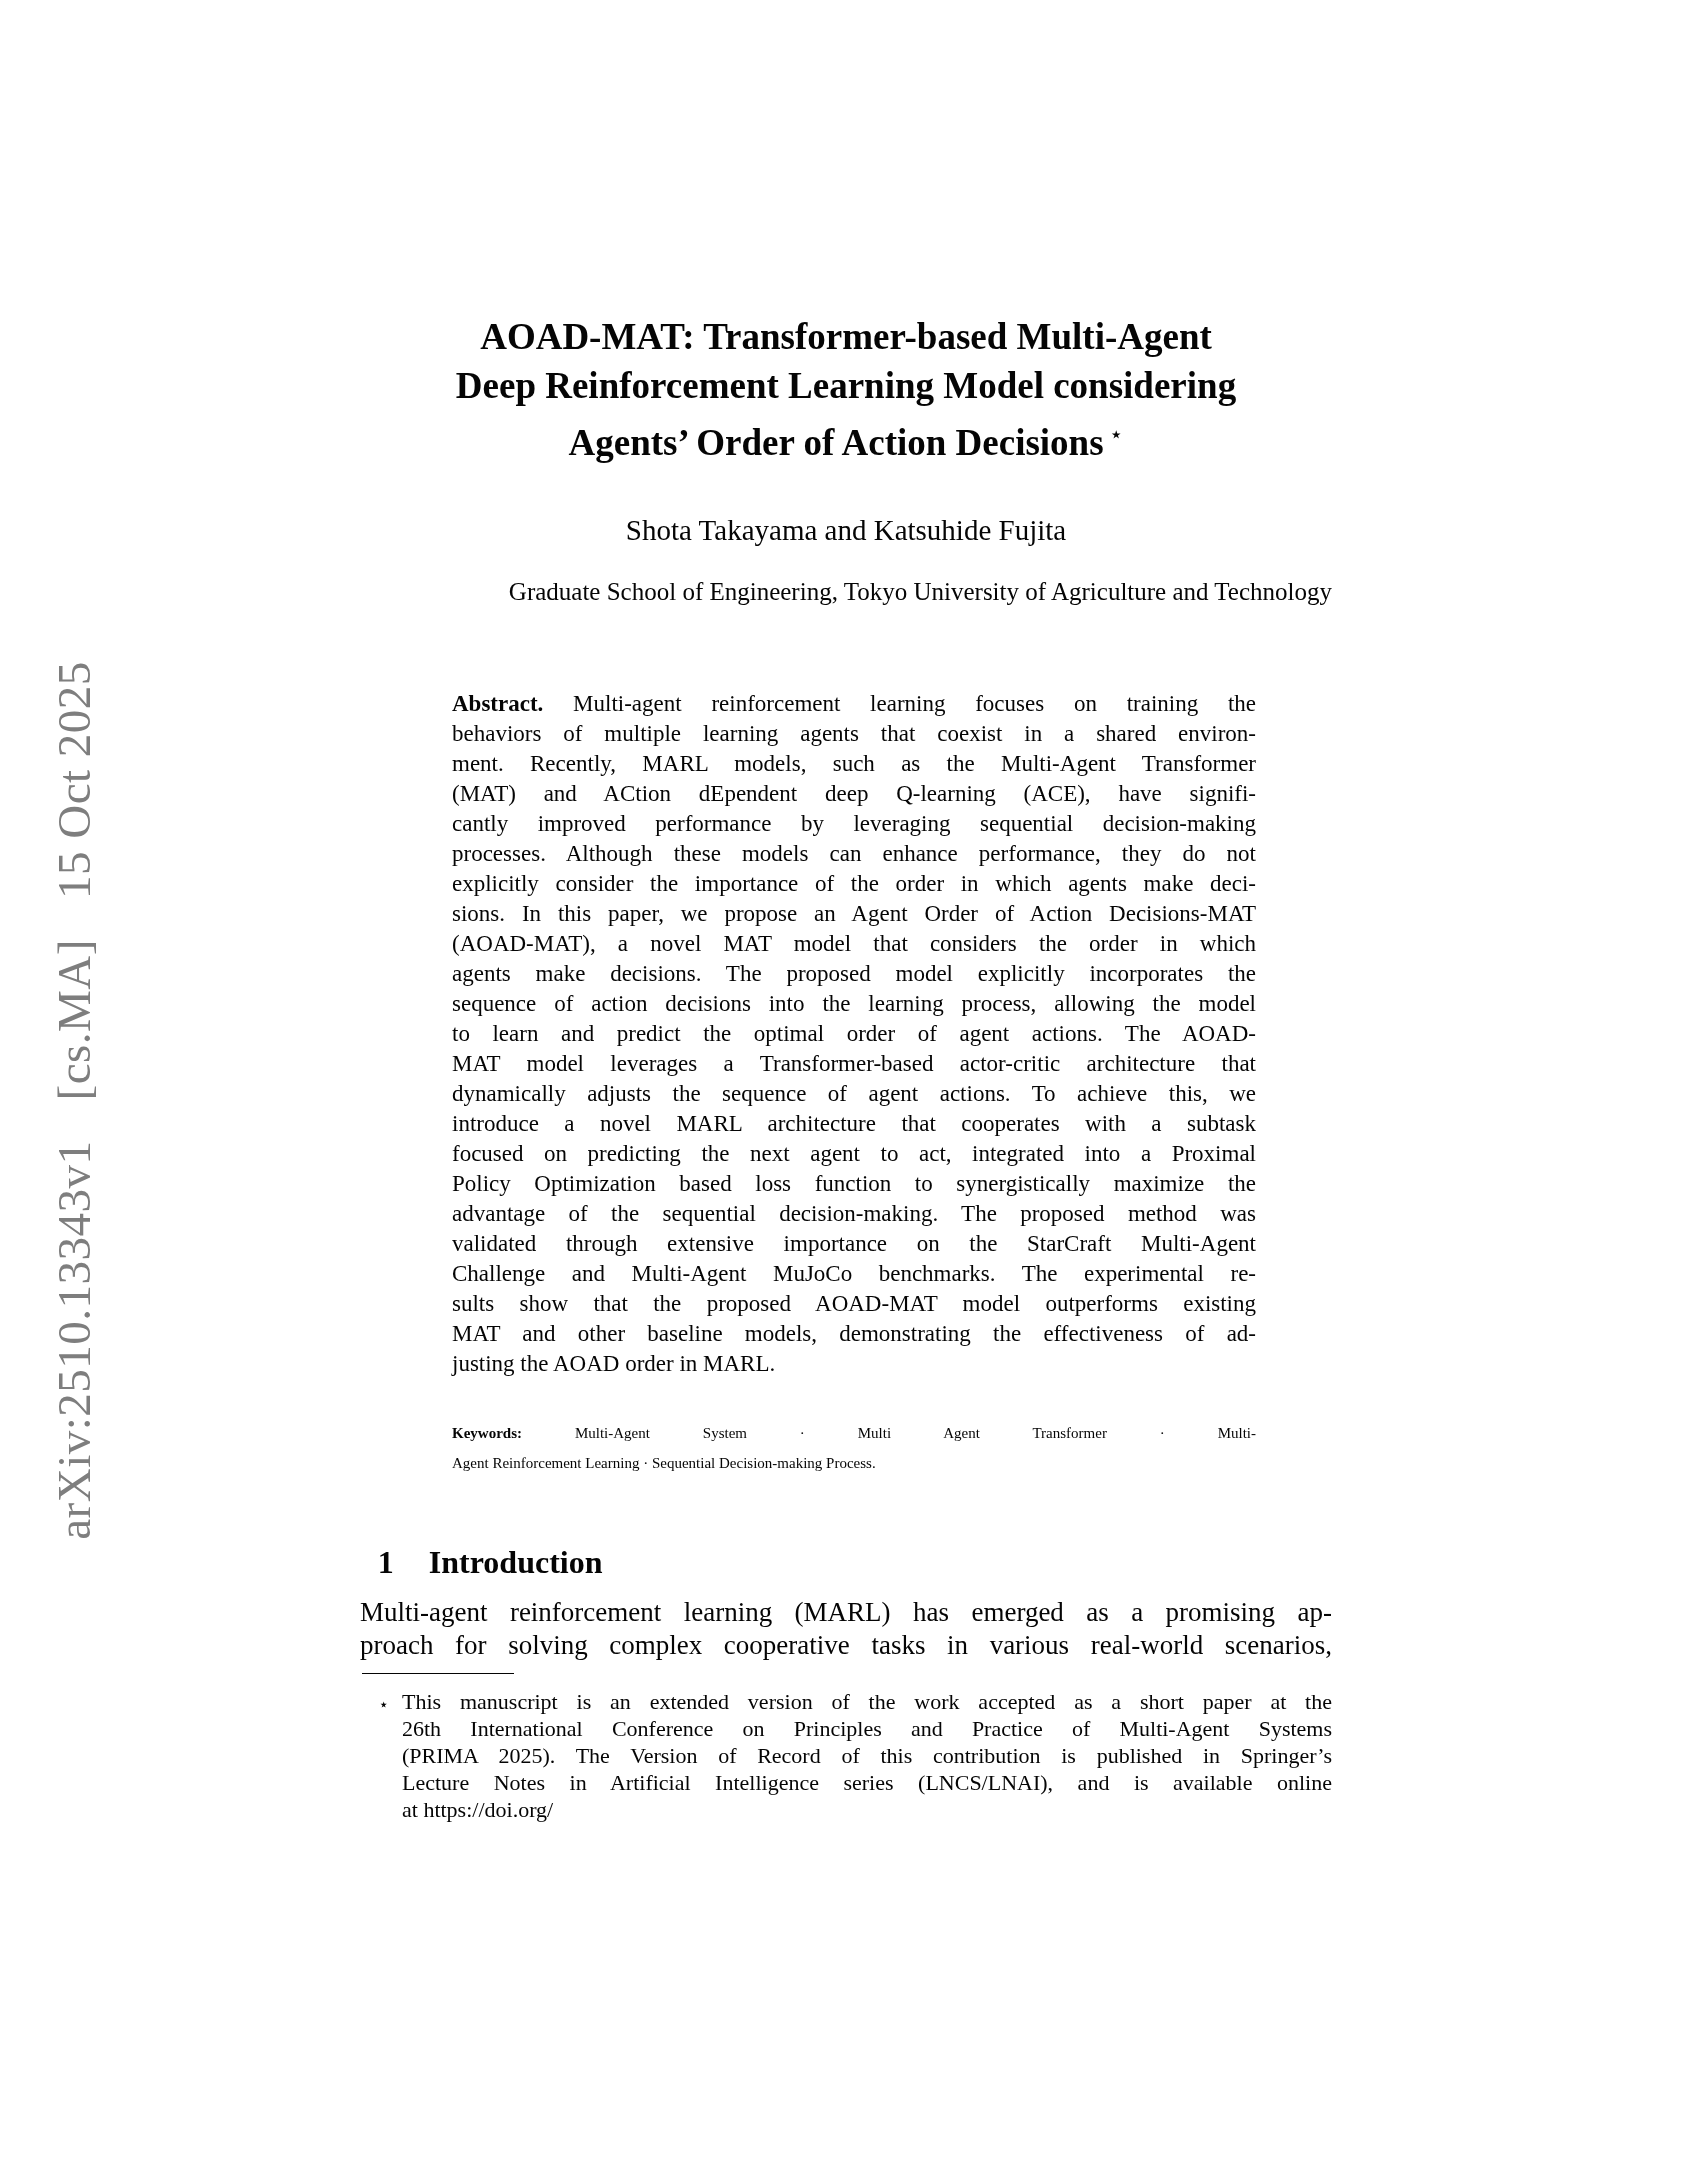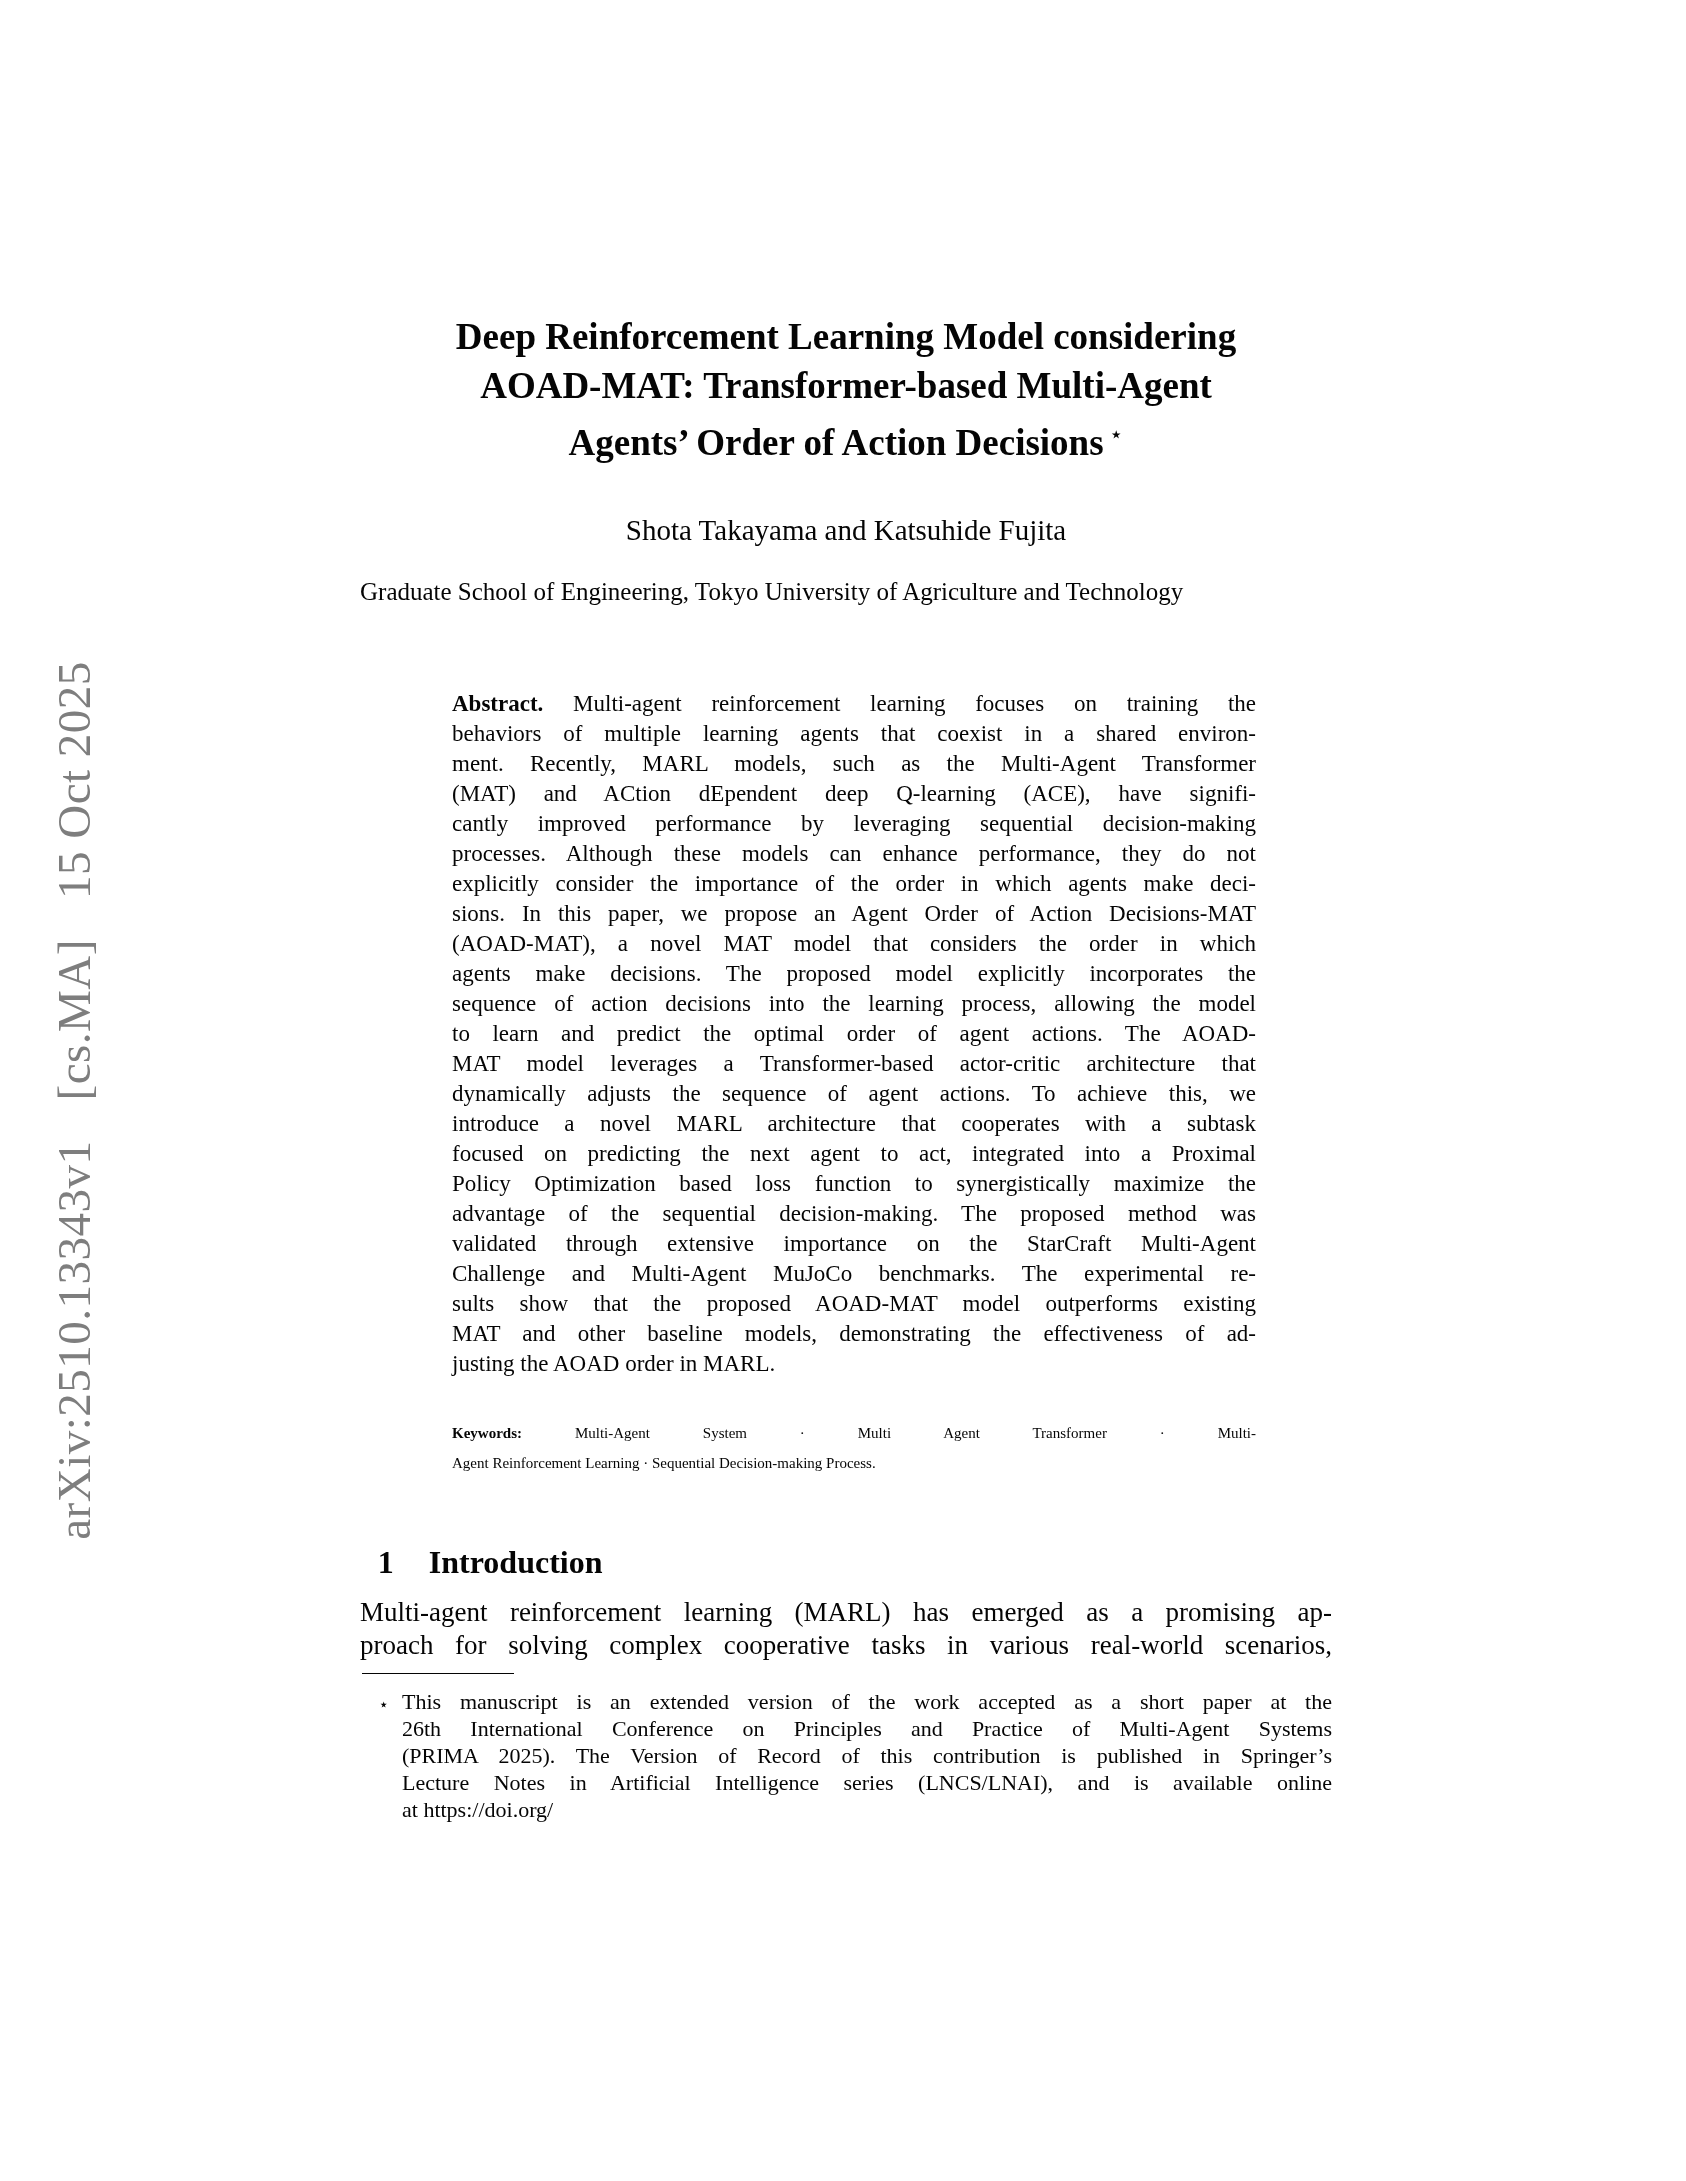--- a/index.html
+++ b/index.html
@@ -40,21 +40,21 @@
   }
   .title .tline { display: block; }
   .title sup.star { font-size: 23px; vertical-align: 13px; margin-left: 5.5px; font-weight: normal; }
 
   .authors {
     position: absolute; top: 516px; left: 0; width: 100%;
     text-align: center; font-size: 29px; line-height: 29px;
   }
   .affiliation {
     position: absolute; top: 577px; left: 0; width: 100%;
-    text-align: left; font-size: 25px; line-height: 29px;
+    text-align: right; font-size: 25px; line-height: 29px;
   }
 
   .abstract {
     position: absolute; top: 689px; left: 92px; width: 804px;
     font-size: 23px; line-height: 30px;
   }
   .keywords {
     position: absolute; top: 1418px; left: 92px; width: 804px;
     font-size: 15px; line-height: 30px;
   }
@@ -98,22 +98,22 @@
 
   <div class="watermark">
     <span class="wm-seg">arXiv:2510.13343v1</span>
     <span class="wm-seg">[cs.MA]</span>
     <span class="wm-seg">15 Oct 2025</span>
   </div>
 
   <div class="col">
 
     <h1 class="title">
+      <span class="tline">AOAD-MAT: Transformer-based Multi-Agent</span>
       <span class="tline">Deep Reinforcement Learning Model considering</span>
-      <span class="tline">AOAD-MAT: Transformer-based Multi-Agent</span>
       <span class="tline"><span>Agents’ Order of Action Decisions</span><sup class="star">⋆</sup></span>
     </h1>
 
     <div class="authors">Shota Takayama and Katsuhide Fujita</div>
 
     <div class="affiliation">Graduate School of Engineering, Tokyo University of Agriculture and Technology</div>
 
     <div class="abstract">
       <div class="jline"><span class="bold">Abstract.</span> <span>Multi-agent reinforcement learning focuses on training the</span></div>
       <div class="jline">behaviors of multiple learning agents that coexist in a shared environ-</div>

